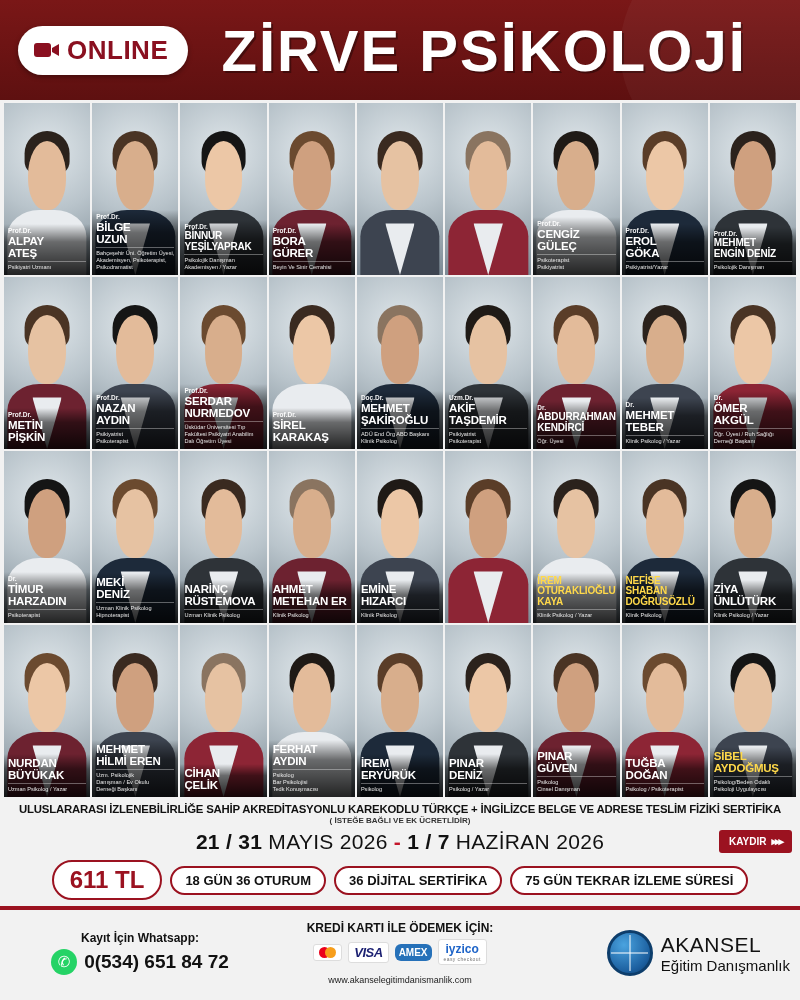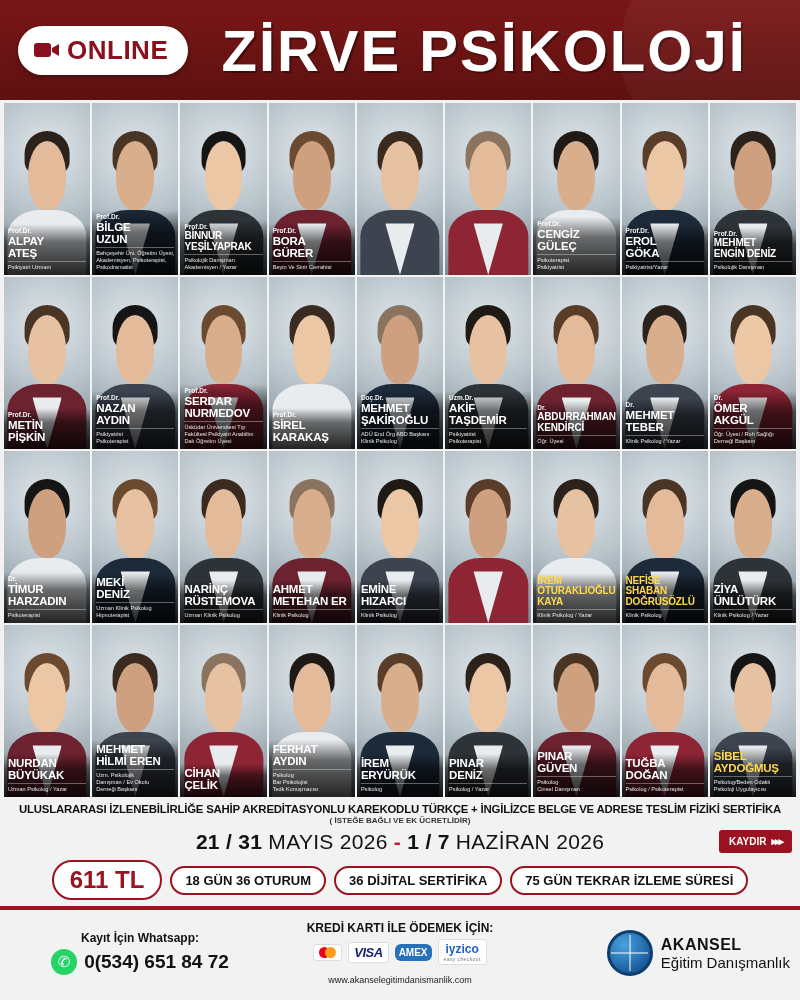--- a/index.html
+++ b/index.html
@@ -265,21 +265,21 @@
   }
   .globe::before{
     content:"";position:absolute;left:50%;top:4%;width:2px;height:92%;
     background:rgba(255,255,255,.5);transform:translateX(-50%);
   }
   .globe::after{
     content:"";position:absolute;top:50%;left:4%;width:92%;height:2px;
     background:rgba(255,255,255,.5);transform:translateY(-50%);
   }
   .brand-text { text-align:left; }
-  .brand-1 { font-size:16px; font-weight:bold; color:#111; letter-spacing:.5px; }
+  .brand-1 { font-size:21px; font-weight:normal; color:#111; letter-spacing:.5px; }
   .brand-2 { font-size:15px; color:#111; }
 </style>
 </head>
 <body>
 
 <div class="poster">
 
   <div class="header">
     <div class="online-badge">
       <span class="cam-icon">

